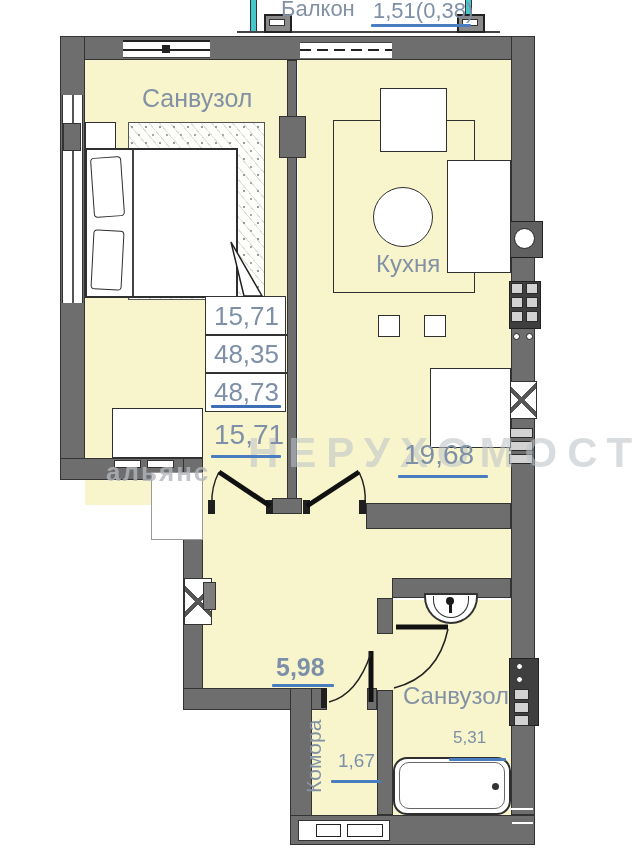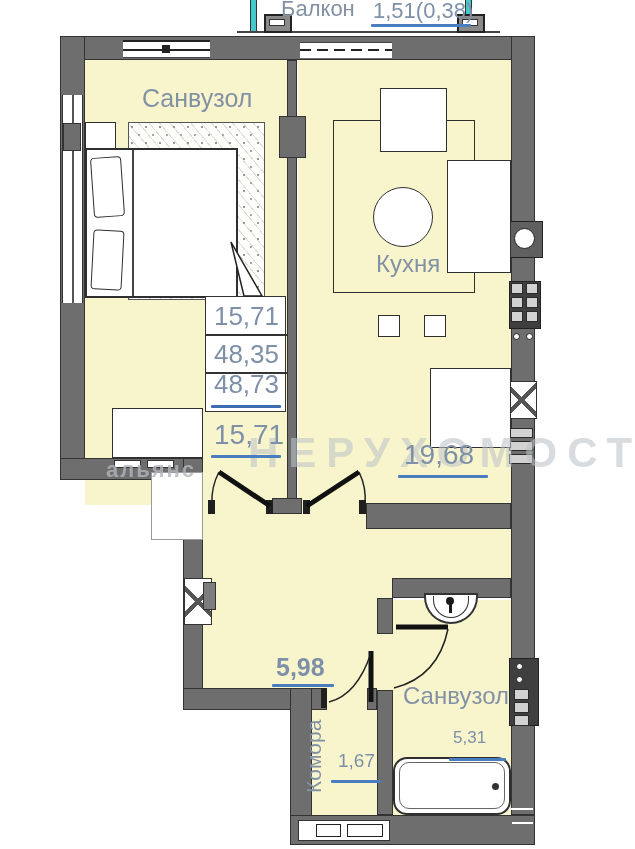--- a/index.html
+++ b/index.html
@@ -128,21 +128,21 @@
   <div class="abs" style="left:132px;top:150px;width:2px;height:146px;background:#444;"></div>
   <div class="abs furn" style="left:92px;top:157px;width:31px;height:60px;border-radius:4px;transform:rotate(-4deg);"></div>
   <div class="abs furn" style="left:92px;top:230px;width:31px;height:60px;border-radius:4px;transform:rotate(3deg);"></div>
   <div class="abs furn" style="left:112px;top:408px;width:91px;height:50px;"></div>
 
   <div class="abs" style="left:205px;top:296px;width:81px;height:116px;background:#fff;border:1.5px solid #333;">
     <div class="abs num" style="left:0;top:6px;width:81px;text-align:center;font-size:26px;">15,71</div>
     <div class="abs" style="left:0;top:37px;width:81px;height:1.5px;background:#333;"></div>
     <div class="abs num" style="left:0;top:44px;width:81px;text-align:center;font-size:26px;">48,35</div>
     <div class="abs" style="left:0;top:75px;width:81px;height:1.5px;background:#333;"></div>
-    <div class="abs num" style="left:0;top:74px;width:81px;text-align:center;font-size:26px;">48,73</div>
+    <div class="abs num" style="left:0;top:82px;width:81px;text-align:center;font-size:26px;">48,73</div>
     <div class="abs ul" style="left:5px;top:108px;width:70px;background:#3d6db5;"></div>
   </div>
 
   <div class="abs" style="left:333px;top:120px;width:142px;height:173px;border:1.5px solid #2f2f2f;"></div>
   <div class="abs furn" style="left:380px;top:88px;width:67px;height:64px;"></div>
   <div class="abs furn" style="left:373px;top:187px;width:60px;height:60px;border-radius:50%;"></div>
   <div class="abs furn" style="left:447px;top:160px;width:64px;height:113px;"></div>
   <div class="abs furn" style="left:378px;top:315px;width:22px;height:22px;"></div>
   <div class="abs furn" style="left:424px;top:315px;width:22px;height:22px;"></div>
   <div class="abs furn" style="left:430px;top:368px;width:81px;height:80px;"></div>
@@ -162,21 +162,21 @@
     <path d="M307,506 L359,472" stroke="#111" stroke-width="5" fill="none"></path>
     <path d="M359,472 A61,61 0 0 1 365,504" stroke="#222" stroke-width="1.5" fill="none"></path>
     <path d="M371,651 L371,702" stroke="#111" stroke-width="5" fill="none"></path>
     <path d="M371,653 Q357,695 329,702" stroke="#222" stroke-width="1.5" fill="none"></path>
     <path d="M396,627 L448,627" stroke="#111" stroke-width="5" fill="none"></path>
     <path d="M448,629 Q438,677 394,688" stroke="#222" stroke-width="1.5" fill="none"></path>
     <path d="M231,242 L262,296 L244,296 Z" fill="#fff" stroke="#222" stroke-width="1.5"></path>
   </svg>
 
   <div class="abs wm" style="left:248px;top:432px;font-size:42px;letter-spacing:10px;">НЕРУХОМОСТІ</div>
-  <div class="abs wm" style="left:106px;top:459px;font-size:22px;letter-spacing:2px;color:rgba(178,181,186,.8);text-align:right;">альянс</div>
+  <div class="abs wm" style="left:106px;top:459px;font-size:26px;letter-spacing:2px;color:rgba(178,181,186,.8);text-align:right;">альянс</div>
 
   <div class="abs lbl" style="left:281px;top:-2px;font-size:22px;">Балкон</div>
   <div class="abs num" style="left:373px;top:0px;font-size:22px;">1,51(0,38)</div>
   <div class="abs ul" style="left:371px;top:24px;width:100px;height:2.5px;"></div>
 
   <div class="abs lbl" style="left:142px;top:86px;font-size:25px;">Санвузол</div>
   <div class="abs num" style="left:214px;top:421px;font-size:28px;">15,71</div>
   <div class="abs ul" style="left:211px;top:455px;width:70px;"></div>
 
   <div class="abs lbl" style="left:376px;top:252px;font-size:24px;">Кухня</div>

